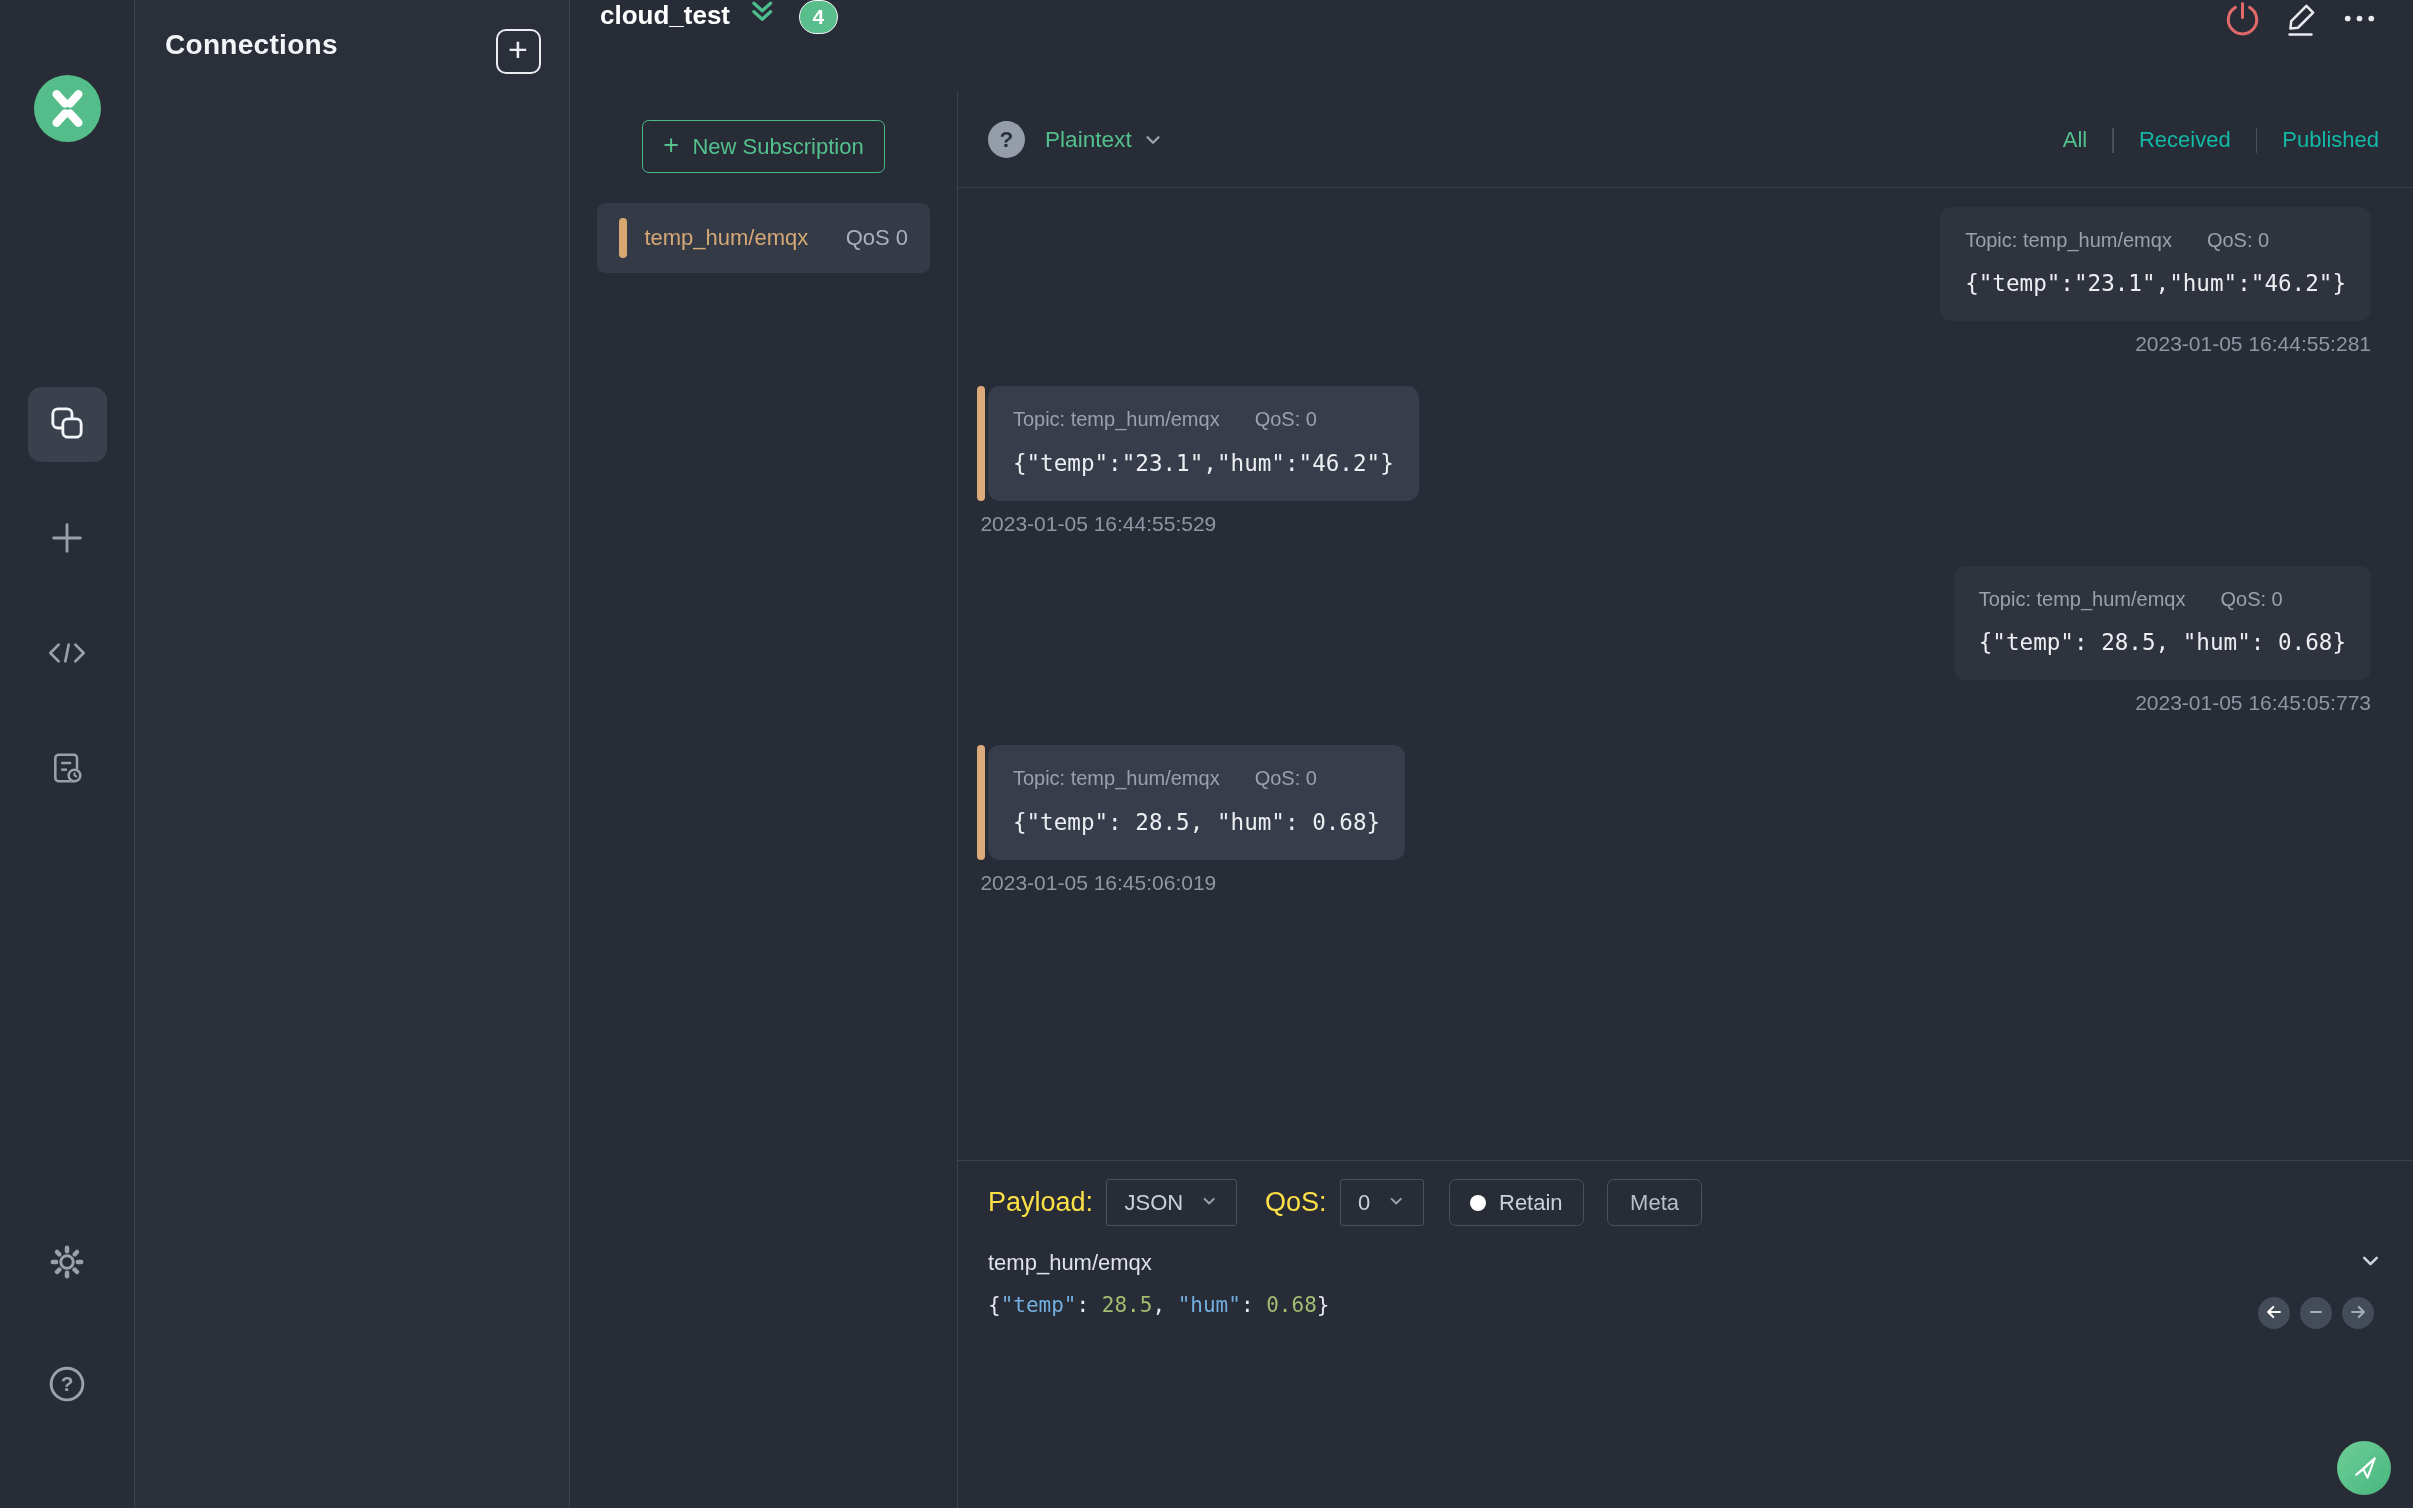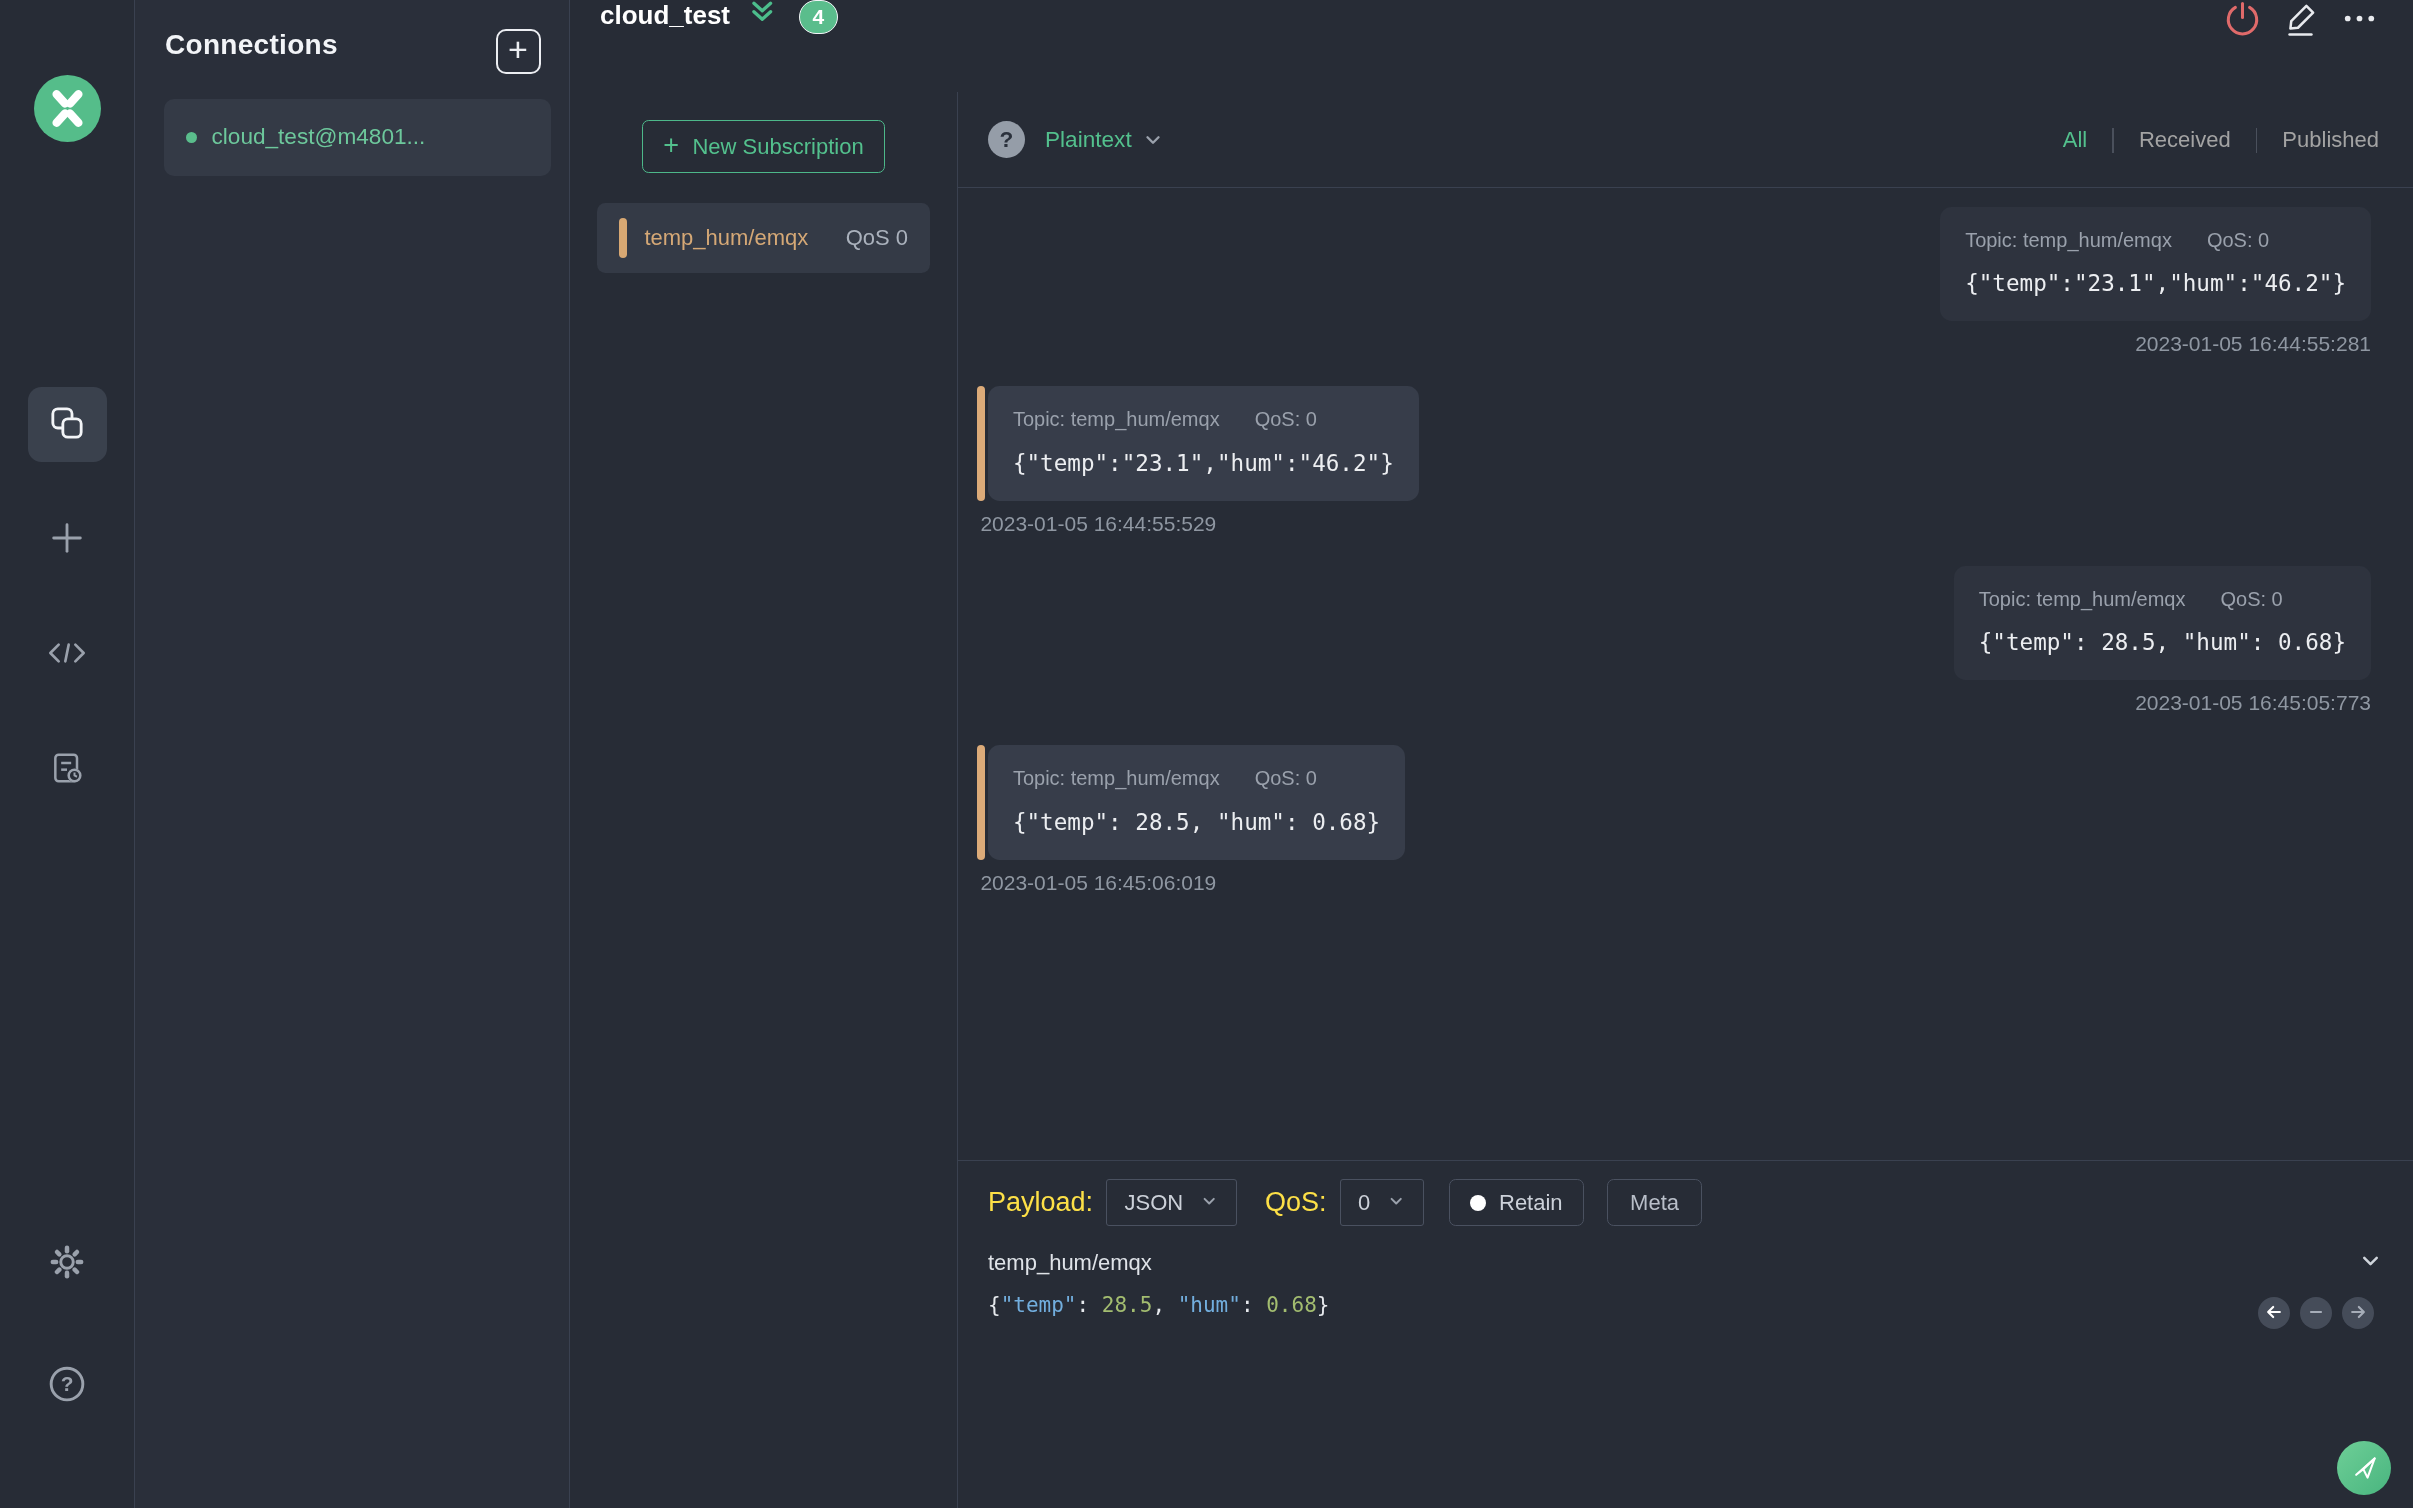--- a/index.html
+++ b/index.html
@@ -78,21 +78,21 @@
   
   .msgs-col{flex:1;display:flex;flex-direction:column;min-width:0;position:relative}
   .msgs-toolbar{height:96px;flex:0 0 96px;border-bottom:0.8px solid var(--border);
     display:flex;align-items:center;padding:0 34px 0 30px}
   .help-circle{width:37px;height:37px;border-radius:50%;background:#959da8;color:#2b313c;
     font-size:22.6px;font-weight:700;display:flex;align-items:center;justify-content:center;
     margin-right:20px;cursor:pointer}
   .fmt{color:var(--green);font-size:22.6px;cursor:pointer}
   .fmt-chev{margin-left:10px;display:flex;cursor:pointer}
   .tabs{margin-left:auto;display:flex;align-items:flex-end}
-  .tab{font-size:22px;color:#a3a3a3;cursor:pointer}
+  .tab{font-size:22px;color:#14b8a6;cursor:pointer}
   .tab.active{color:var(--green)}
   .tab-sep{width:1.7px;height:25px;background:#4a505c;margin:0 25px}
 
   .msgs-list{flex:1;padding:19px 42px 0 19px;display:flex;flex-direction:column;overflow:hidden}
   .msg{display:flex;flex-direction:column;margin-bottom:30px}
   .msg.right{align-self:flex-end;align-items:flex-end}
   .msg.left{align-self:flex-start;align-items:flex-start}
   .msg-wrap{display:flex;align-items:stretch}
   .msg-bar{width:7.5px;border-radius:4.2px;background:#dcab79;margin-right:3.4px}
   .msg-card{border-radius:11.7px;padding:22px 25px 25px 25px;cursor:pointer}
@@ -213,24 +213,20 @@
       </div>
     </div>
   </aside>
 
   <section class="connections-panel">
     <div class="conn-header">
       <h1 class="conn-title">Connections</h1>
       <button class="add-conn">
         <span>+</span>
       </button>
-    </div>
-    <div class="conn-item">
-      <span class="conn-dot"></span>
-      <span class="conn-name">cloud_test@m4801...</span>
     </div>
   </section>
 
   <div class="main">
     <header class="topbar">
       <span class="page-title">cloud_test</span>
       <span class="dbl-chev">
         <svg viewBox="0 0 34 30" width="28.5" height="25" fill="none" stroke="#4cbd8c" stroke-width="4" stroke-linecap="round" stroke-linejoin="round">
           <polyline points="7,4 17,13 27,4"></polyline>
             <polyline points="7,14 17,23 27,14"></polyline>

